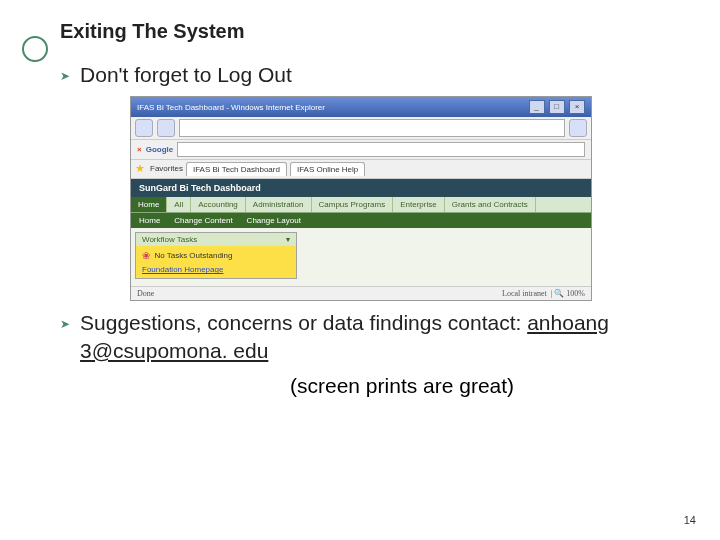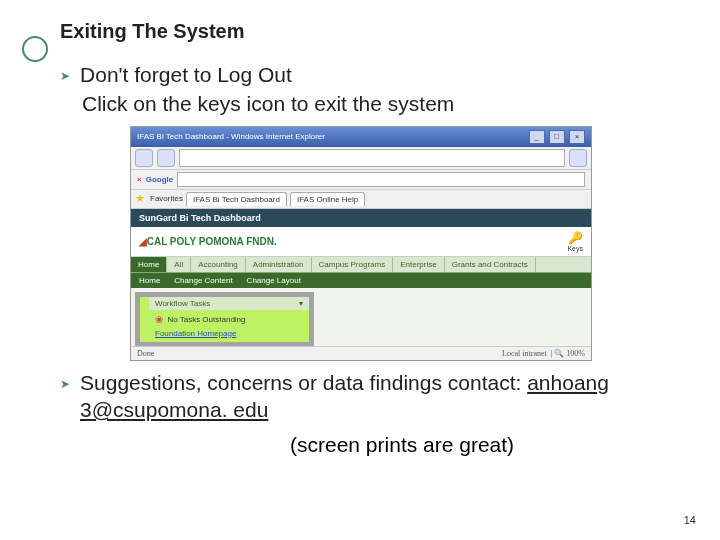--- a/index.html
+++ b/index.html
@@ -196,23 +196,22 @@
     display:flex;
     gap:14px;
   }
   .content-area {
     background: #f0f4ea;
     padding: 4px;
     height: 50px;
   }
   .panel {
     width: 160px;
-    background: #bef264;
-    border: 5px solid #a3a3a3;
-    padding-left: 9px;
+    background: #fde047;
+    border: 1px solid #a3a3a3;
   }
   .panel-head {
     background: #d8e8c8;
     padding: 2px 6px;
     font-size: 8px;
     color:#446030;
     display:flex;
     justify-content:space-between;
   }
   .panel-body {
@@ -261,21 +260,20 @@
 
 <div class="circle-deco"></div>
 
 <div class="slide">
   <h1 class="title">Exiting The System</h1>
 
   <div class="bullet">
     <span class="arrow">➤</span>
     <span class="bullet-text">Don't forget to Log Out</span>
   </div>
-  <div class="sub-text">Click on the keys icon to exit the system</div>
 
   <div class="screenshot">
     <div class="titlebar">
       <span>IFAS Bi Tech Dashboard - Windows Internet Explorer</span>
       <span class="winbtns">
         <span>_</span>
         <span>□</span>
         <span>×</span>
       </span>
     </div>
@@ -290,27 +288,20 @@
       <span style="font-weight:bold;color:#3a5fa8;">Google</span>
       <span class="gbox"></span>
     </div>
     <div class="tabrow">
       <span class="star">★</span>
       <span style="font-size:8px;margin-top:2px;">Favorites</span>
       <span class="tab">IFAS Bi Tech Dashboard</span>
       <span class="tab">IFAS Online Help</span>
     </div>
     <div class="darkbar">SunGard Bi Tech Dashboard</div>
-    <div class="logorow">
-      <span class="logotext"><span class="a">◢</span><span>CAL POLY POMONA FNDN.</span></span>
-      <span class="keybox">
-        <span style="font-size:12px;">🔑</span><br>
-        <span>Keys</span>
-      </span>
-    </div>
     <div class="greentabs">
       <span class="active">Home</span>
       <span>All</span>
       <span>Accounting</span>
       <span>Administration</span>
       <span>Campus Programs</span>
       <span>Enterprise</span>
       <span>Grants and Contracts</span>
     </div>
     <div class="subgreentabs">

